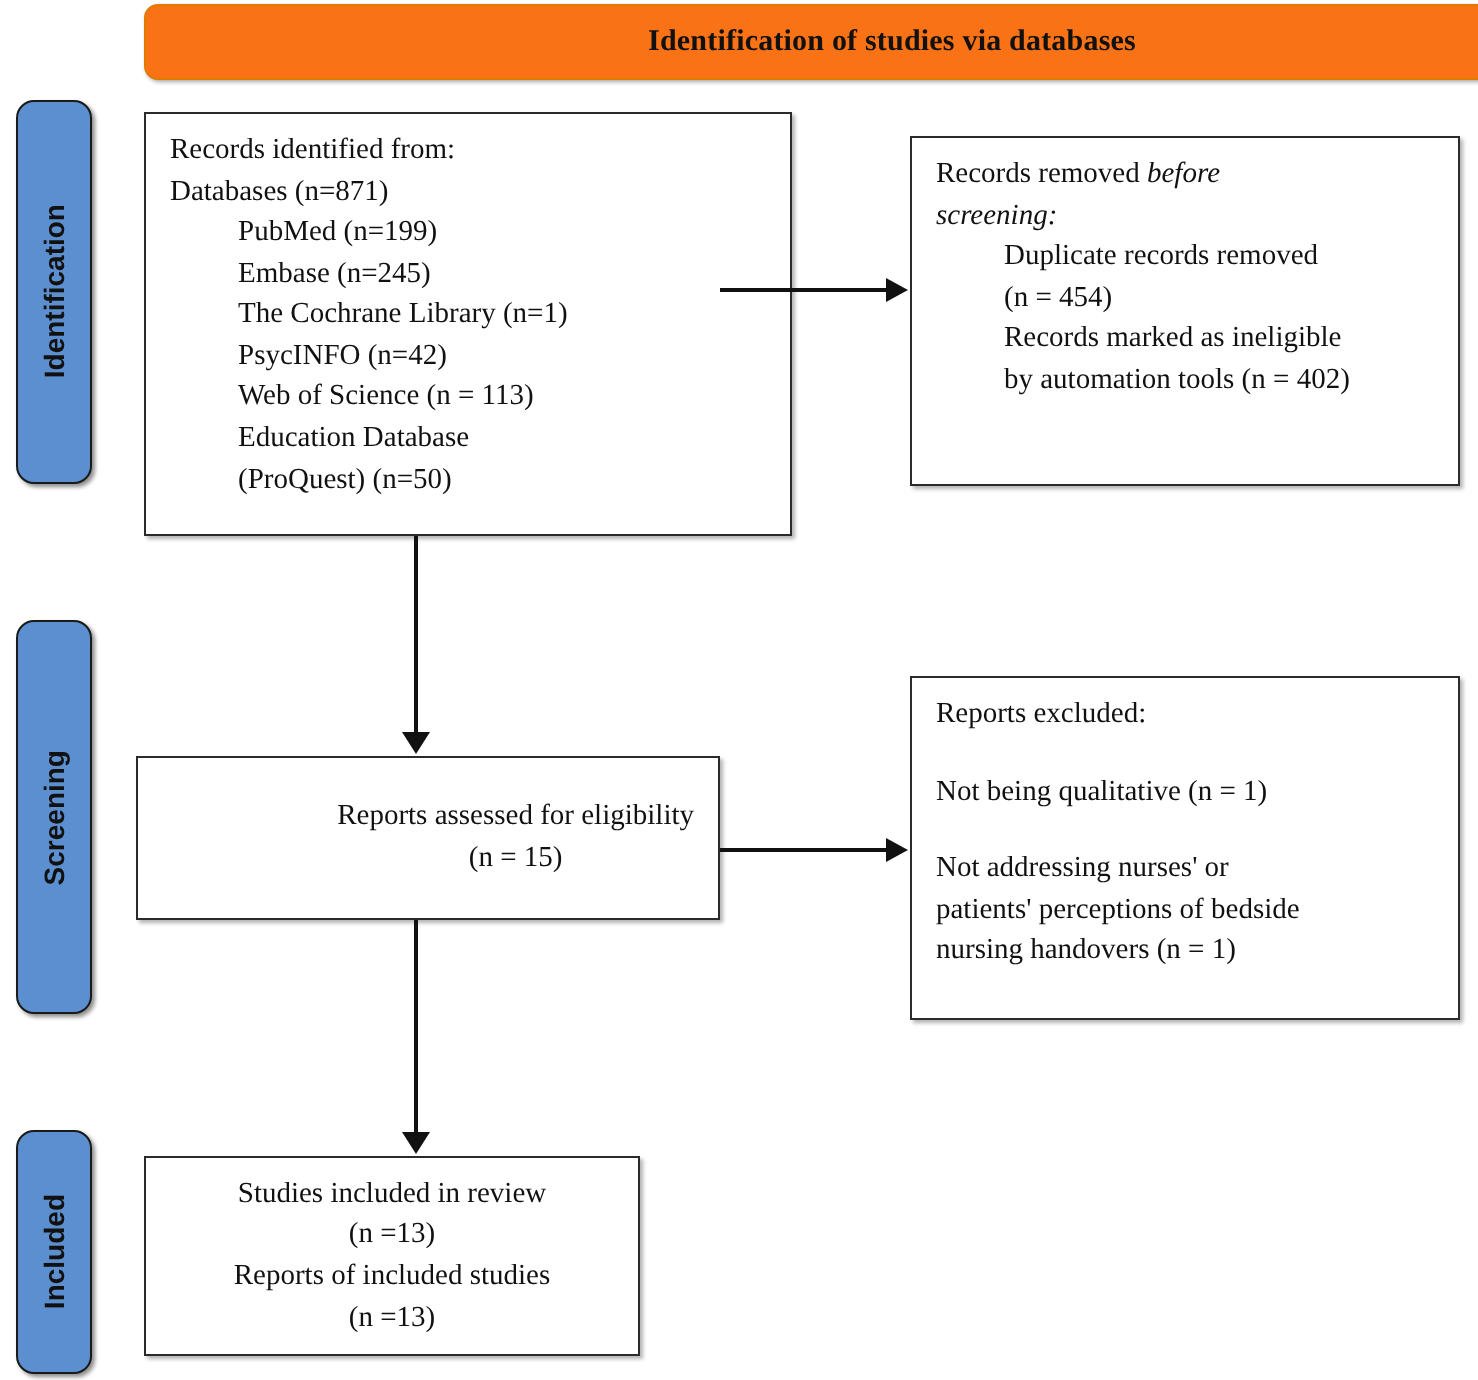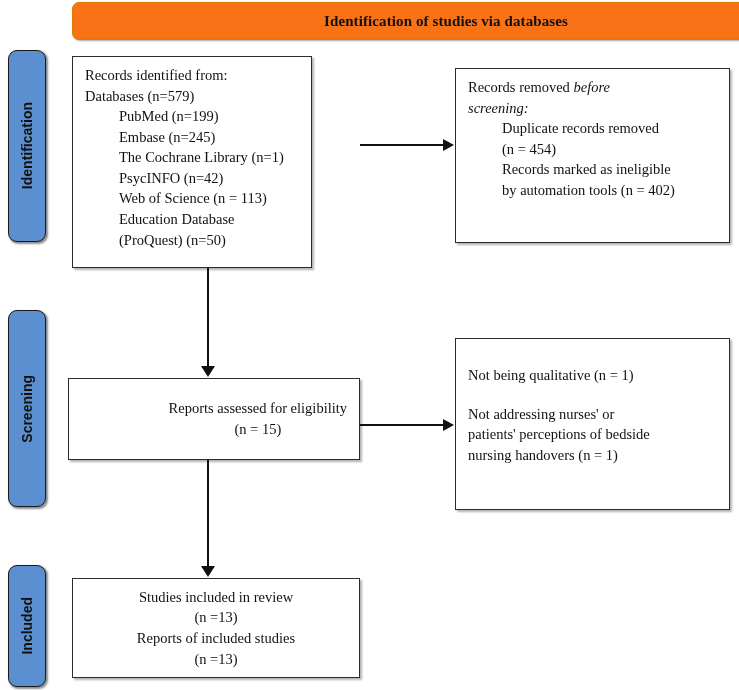--- a/index.html
+++ b/index.html
@@ -73,26 +73,26 @@
     box-shadow: 1.5px 1.5px 2px rgba(0,0,0,0.30);
     box-sizing: border-box;
   }
   .fbox-inner {
     padding: 8px 12px;
     font-size: 14.5px;
     line-height: 1.42;
   }
   .fbox-inner.centered { text-align: center; }
 
-  #box-records-identified { left: 72px;  top: 56px;  width: 240px; height: 212px; }
+  #box-records-identified { left: 72px;  top: 56px;  width: 324px; height: 212px; }
   #box-records-removed    { left: 455px; top: 68px;  width: 275px; height: 175px; }
   #box-reports-assessed   { left: 68px;  top: 378px; width: 292px; height: 82px;
                             display: flex; align-items: center; justify-content: flex-end; }
   #box-reports-excluded   { left: 455px; top: 338px; width: 275px; height: 172px; }
-  #box-studies-included   { left: 72px;  top: 578px; width: 288px; height: 100px;
+  #box-studies-included   { left: 72px;  top: 578px; width: 248px; height: 100px;
                             display: flex; align-items: center; justify-content: center; }
 
   .line { display: block; }
   .indent { padding-left: 34px; }
   .ital { font-style: italic; }
   .para-gap { margin-top: 18px; }
 
   
   .vline {
     position: absolute;
@@ -145,21 +145,21 @@
 <div class="stage-tab" id="tab-screening">
   <span class="stage-tab-label">Screening</span>
 </div>
 <div class="stage-tab" id="tab-included">
   <span class="stage-tab-label">Included</span>
 </div>
 
 <div class="fbox" id="box-records-identified">
   <div class="fbox-inner">
     <span class="line">Records identified from:</span>
-    <span class="line">Databases (n=579)</span>
+    <span class="line">Databases (n=871)</span>
     <span class="line indent">PubMed (n=199)</span>
     <span class="line indent">Embase (n=245)</span>
     <span class="line indent">The Cochrane Library (n=1)</span>
     <span class="line indent">PsycINFO (n=42)</span>
     <span class="line indent">Web of Science (n = 113)</span>
     <span class="line indent">Education Database</span>
     <span class="line indent">(ProQuest) (n=50)</span>
   </div>
 </div>
 
@@ -176,20 +176,21 @@
 
 <div class="fbox" id="box-reports-assessed">
   <div class="fbox-inner centered">
     <span class="line">Reports assessed for eligibility</span>
     <span class="line">(n = 15)</span>
   </div>
 </div>
 
 <div class="fbox" id="box-reports-excluded">
   <div class="fbox-inner">
+    <span class="line">Reports excluded:</span>
     <span class="line para-gap">Not being qualitative (n = 1)</span>
     <span class="line para-gap">Not addressing nurses' or</span>
     <span class="line">patients' perceptions of bedside</span>
     <span class="line">nursing handovers (n = 1)</span>
   </div>
 </div>
 
 <div class="fbox" id="box-studies-included">
   <div class="fbox-inner centered">
     <span class="line">Studies included in review</span>

